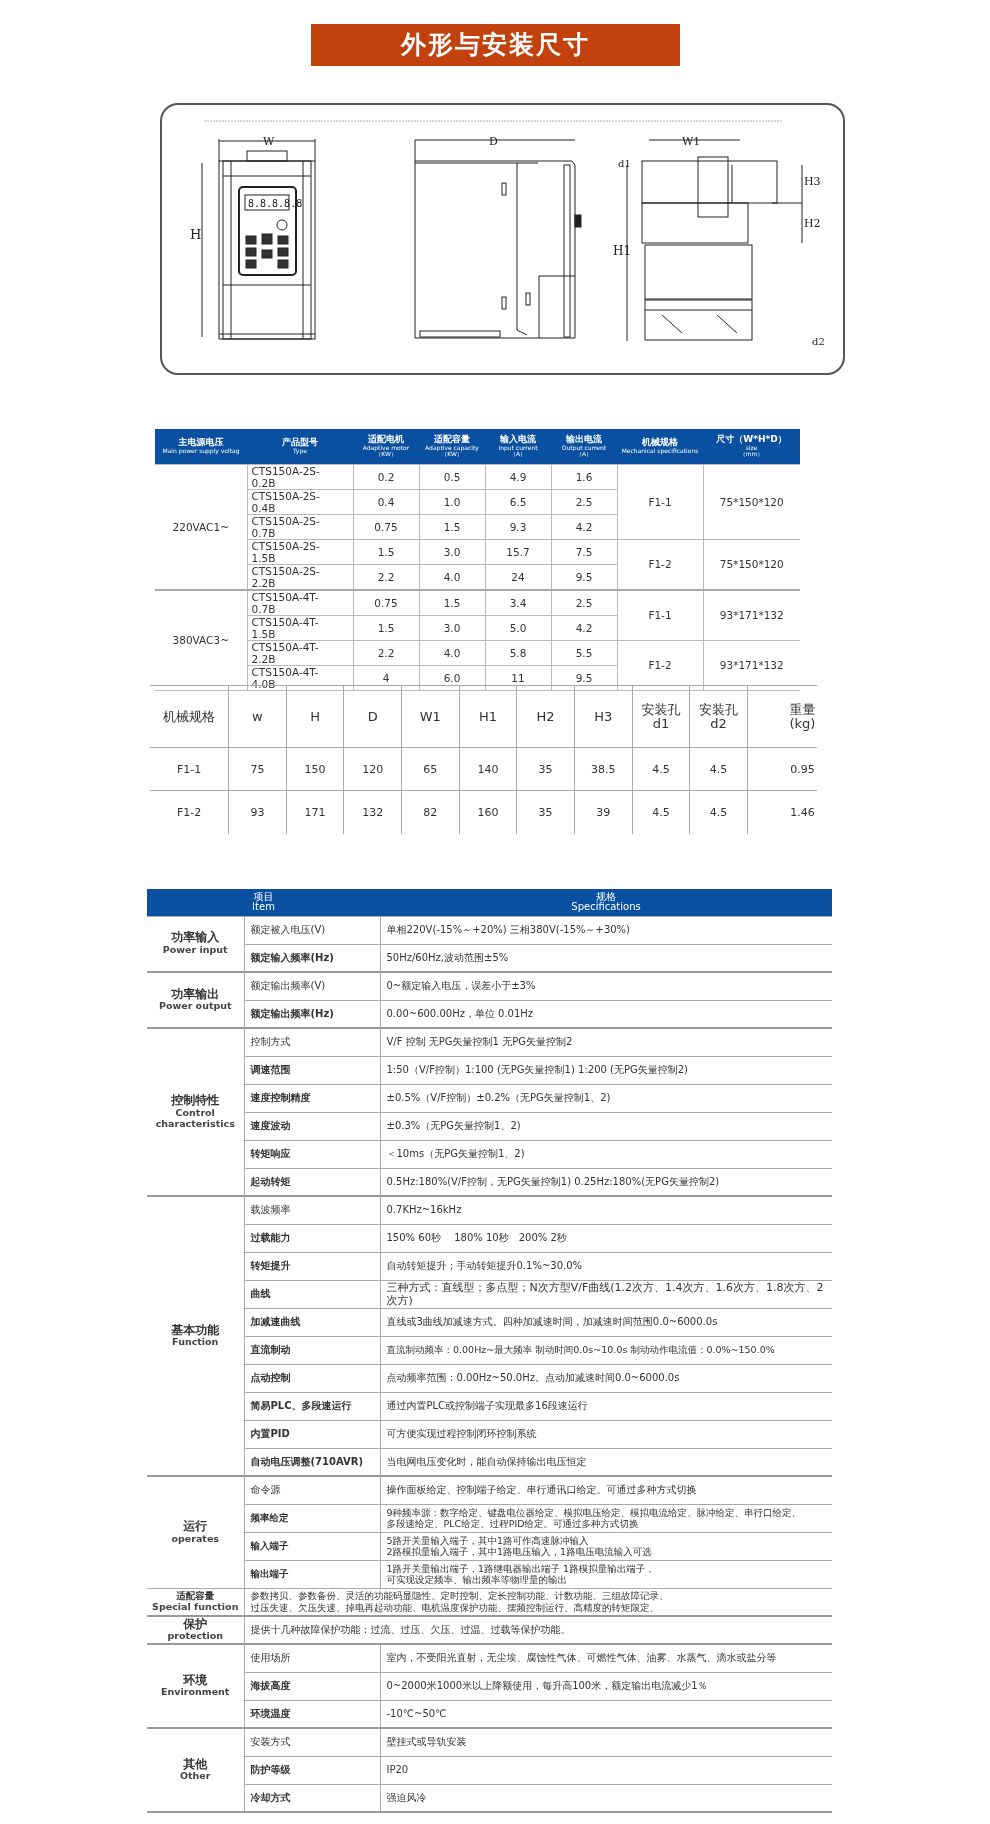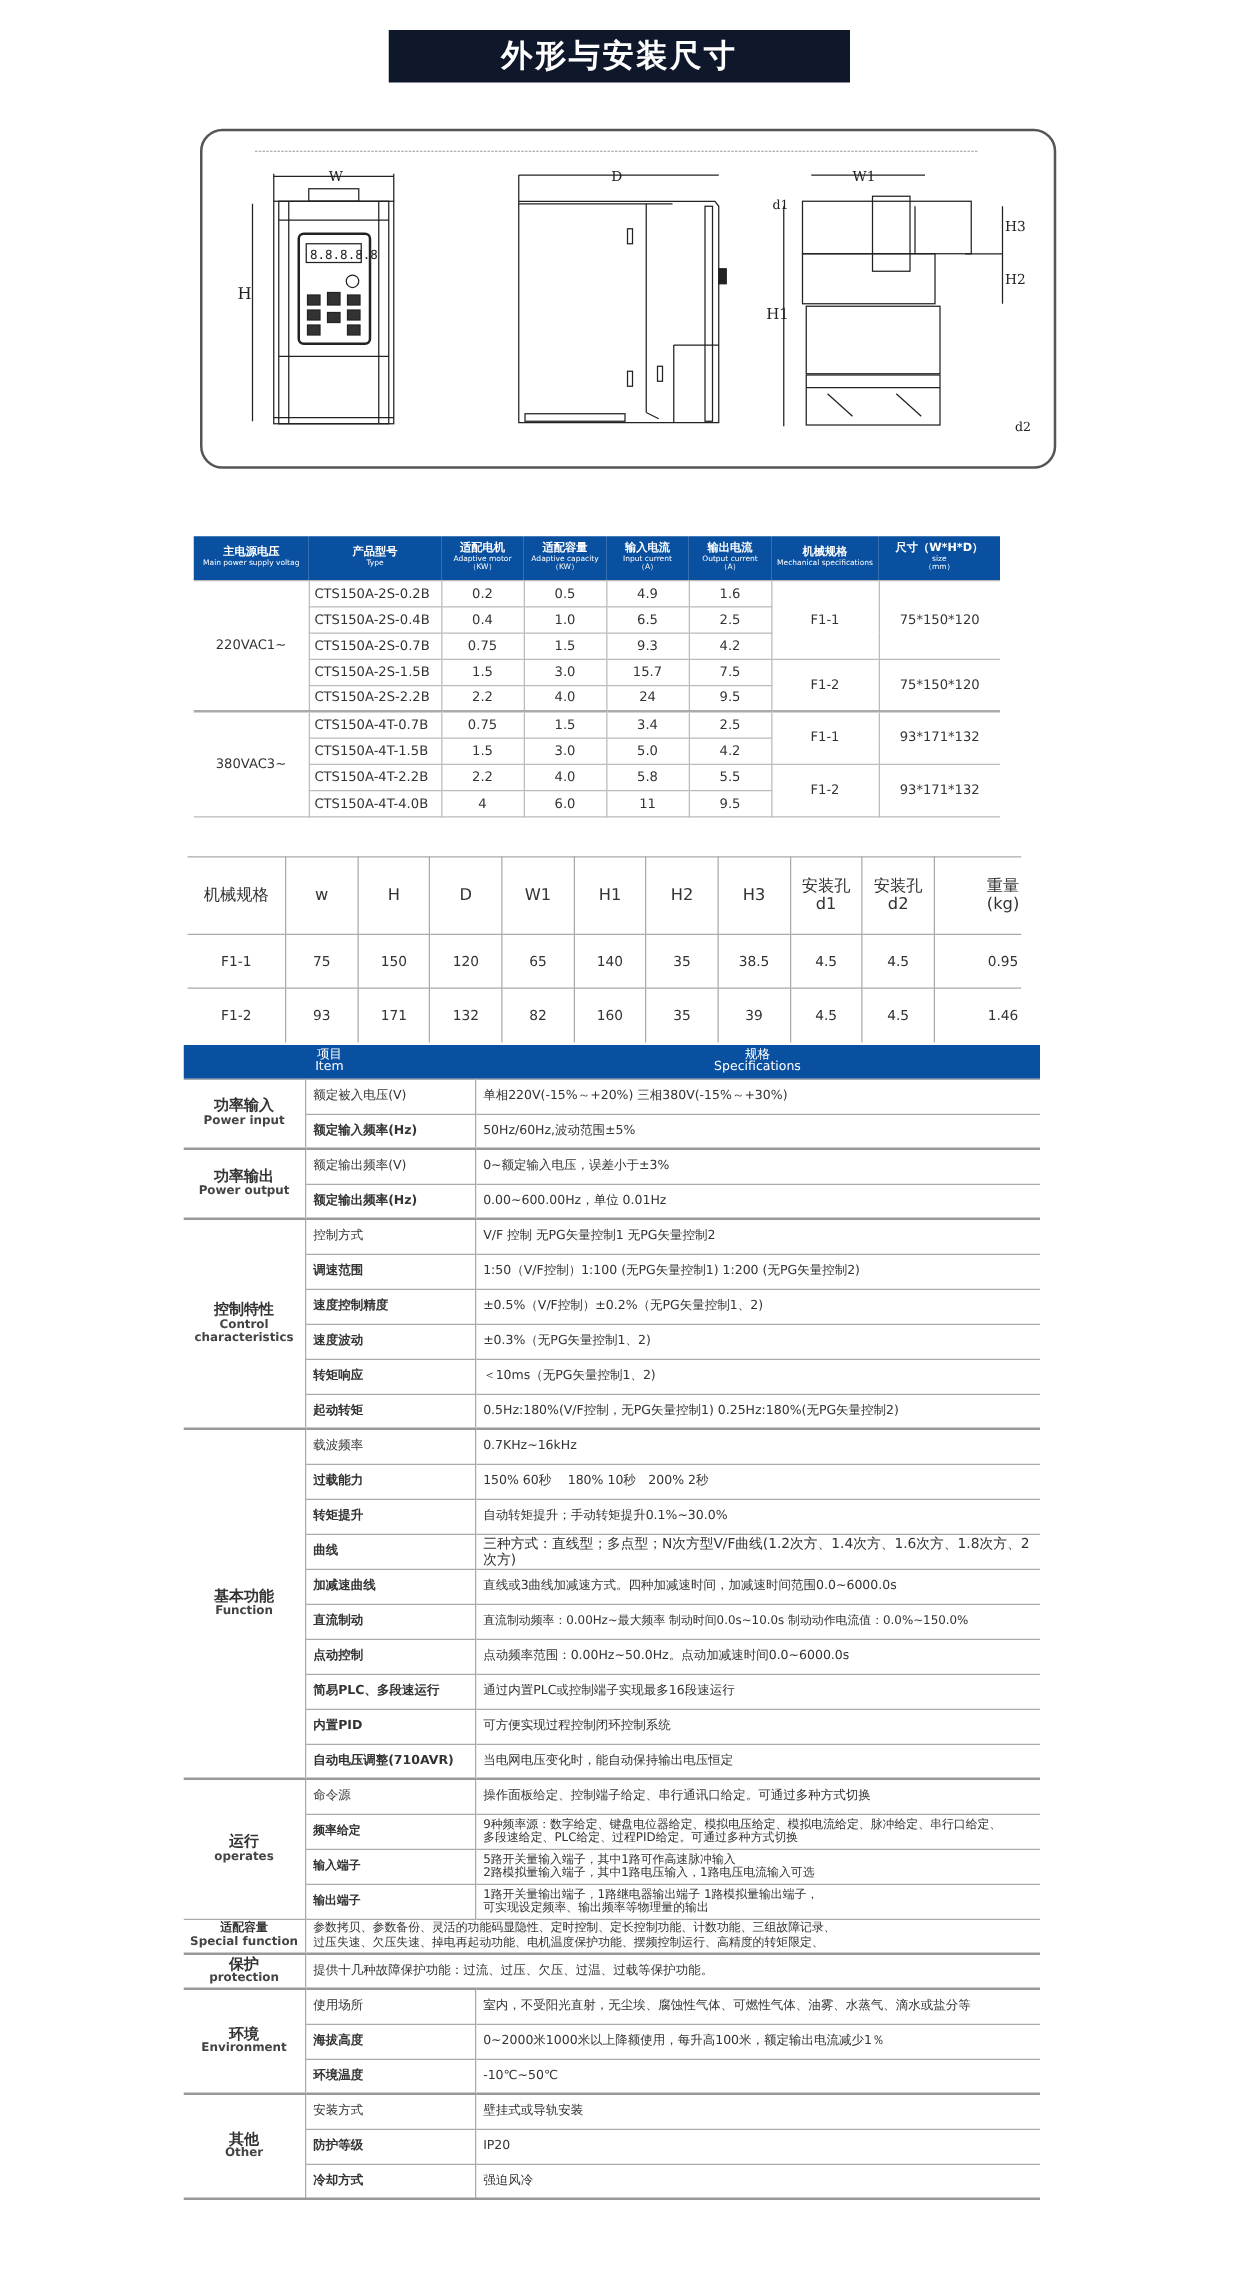--- a/index.html
+++ b/index.html
@@ -1,44 +1,44 @@
 <!DOCTYPE html>
 <html><head>
 <meta charset="utf-8">
 <style>
   * { box-sizing: border-box; margin: 0; padding: 0; }
   body { width: 990px; height: 1824px; background: #ffffff; font-family: "DejaVu Sans", "Liberation Sans", sans-serif; color: #222; position: relative; overflow: hidden; }
 
-  .title-bar { position: absolute; left: 311px; top: 24px; width: 369px; height: 42px; background: #0f172a; color: #fff; font-size: 25px; font-weight: bold; text-align: center; line-height: 42px; letter-spacing: 2px; }
+  .title-bar { position: absolute; left: 311px; top: 24px; width: 369px; height: 42px; background: #c2410c; color: #fff; font-size: 25px; font-weight: bold; text-align: center; line-height: 42px; letter-spacing: 2px; }
 
   .drawing-box { position: absolute; left: 160px; top: 103px; width: 685px; height: 272px; border: 2px solid #555; border-radius: 18px; background: #fff; }
   .drawing-box svg { position: absolute; left: 0; top: 0; }
 
   
   table { border-collapse: collapse; }
   .t1 { position: absolute; left: 155px; top: 429px; width: 645px; font-size: 10.5px; }
   .t1 th { background: #0a50a0; color: #fff; font-weight: bold; font-size: 9px; line-height: 1.05; padding: 3px 1px; height: 35px; vertical-align: middle; text-align: center; }
   .t1 th .en { font-size: 6px; font-weight: normal; display: block; }
-  .t1 td { height: 21px; text-align: center; border: 1px solid #bbb; color: #333; font-size: 10.5px; padding: 0 2px; }
+  .t1 td { height: 21px; text-align: center; border: 1px solid #bbb; color: #333; font-size: 10.5px; padding: 0 16px; }
   .t1 td.model { text-align: left; padding-left: 4px; }
   .t1 tr td:first-child { border-left: none; }
   .t1 tr td:last-child { border-right: none; }
   .t1 .grp-sep td { border-top: 2px solid #aaa; }
 
   
   .t2 { position: absolute; left: 150px; top: 685px; width: 667px; font-size: 11px; }
   .t2 td { border: 1px solid #aaa; text-align: center; color: #333; }
   .t2 tr:first-child td { height: 62px; font-size: 13px; line-height: 1.05; }
   .t2 tr.r td { height: 43px; font-size: 11px; }
   .t2 tr td:first-child { border-left: none; }
   .t2 tr td:last-child { border-right: none; padding-left: 40px; }
   .t2 tr:last-child td { border-bottom: none; }
 
   
-  .t3 { position: absolute; left: 147px; top: 836px; width: 685px; font-size: 10px; }
+  .t3 { position: absolute; left: 147px; top: 889px; width: 685px; font-size: 10px; }
   .t3 th { background: #0a50a0; color: #fff; font-weight: normal; font-size: 10px; line-height: 1.05; height: 27px; text-align: center; }
   .t3 th.item { width: 233px; }
   .t3 td { border: 1px solid #aaa; color: #333; font-size: 10px; padding: 0 6px; height: 28px; vertical-align: middle; line-height: 1.2; }
   .t3 td.cat { width: 97px; text-align: center; font-size: 12px; padding: 0 2px; line-height: 1.15; }
   .t3 td.cat .en { font-size: 9.5px; display: block; color: #444; }
   .t3 td.sub { width: 136px; font-size: 10px; }
   .t3 tr td:first-child { border-left: none; font-weight: bold; }
   .t3 tr td:last-child { border-right: none; }
   .t3 tr.sep td { border-top: 2px solid #999; }
   .t3 tr.two td { height: 28px; font-size: 9.5px; }

